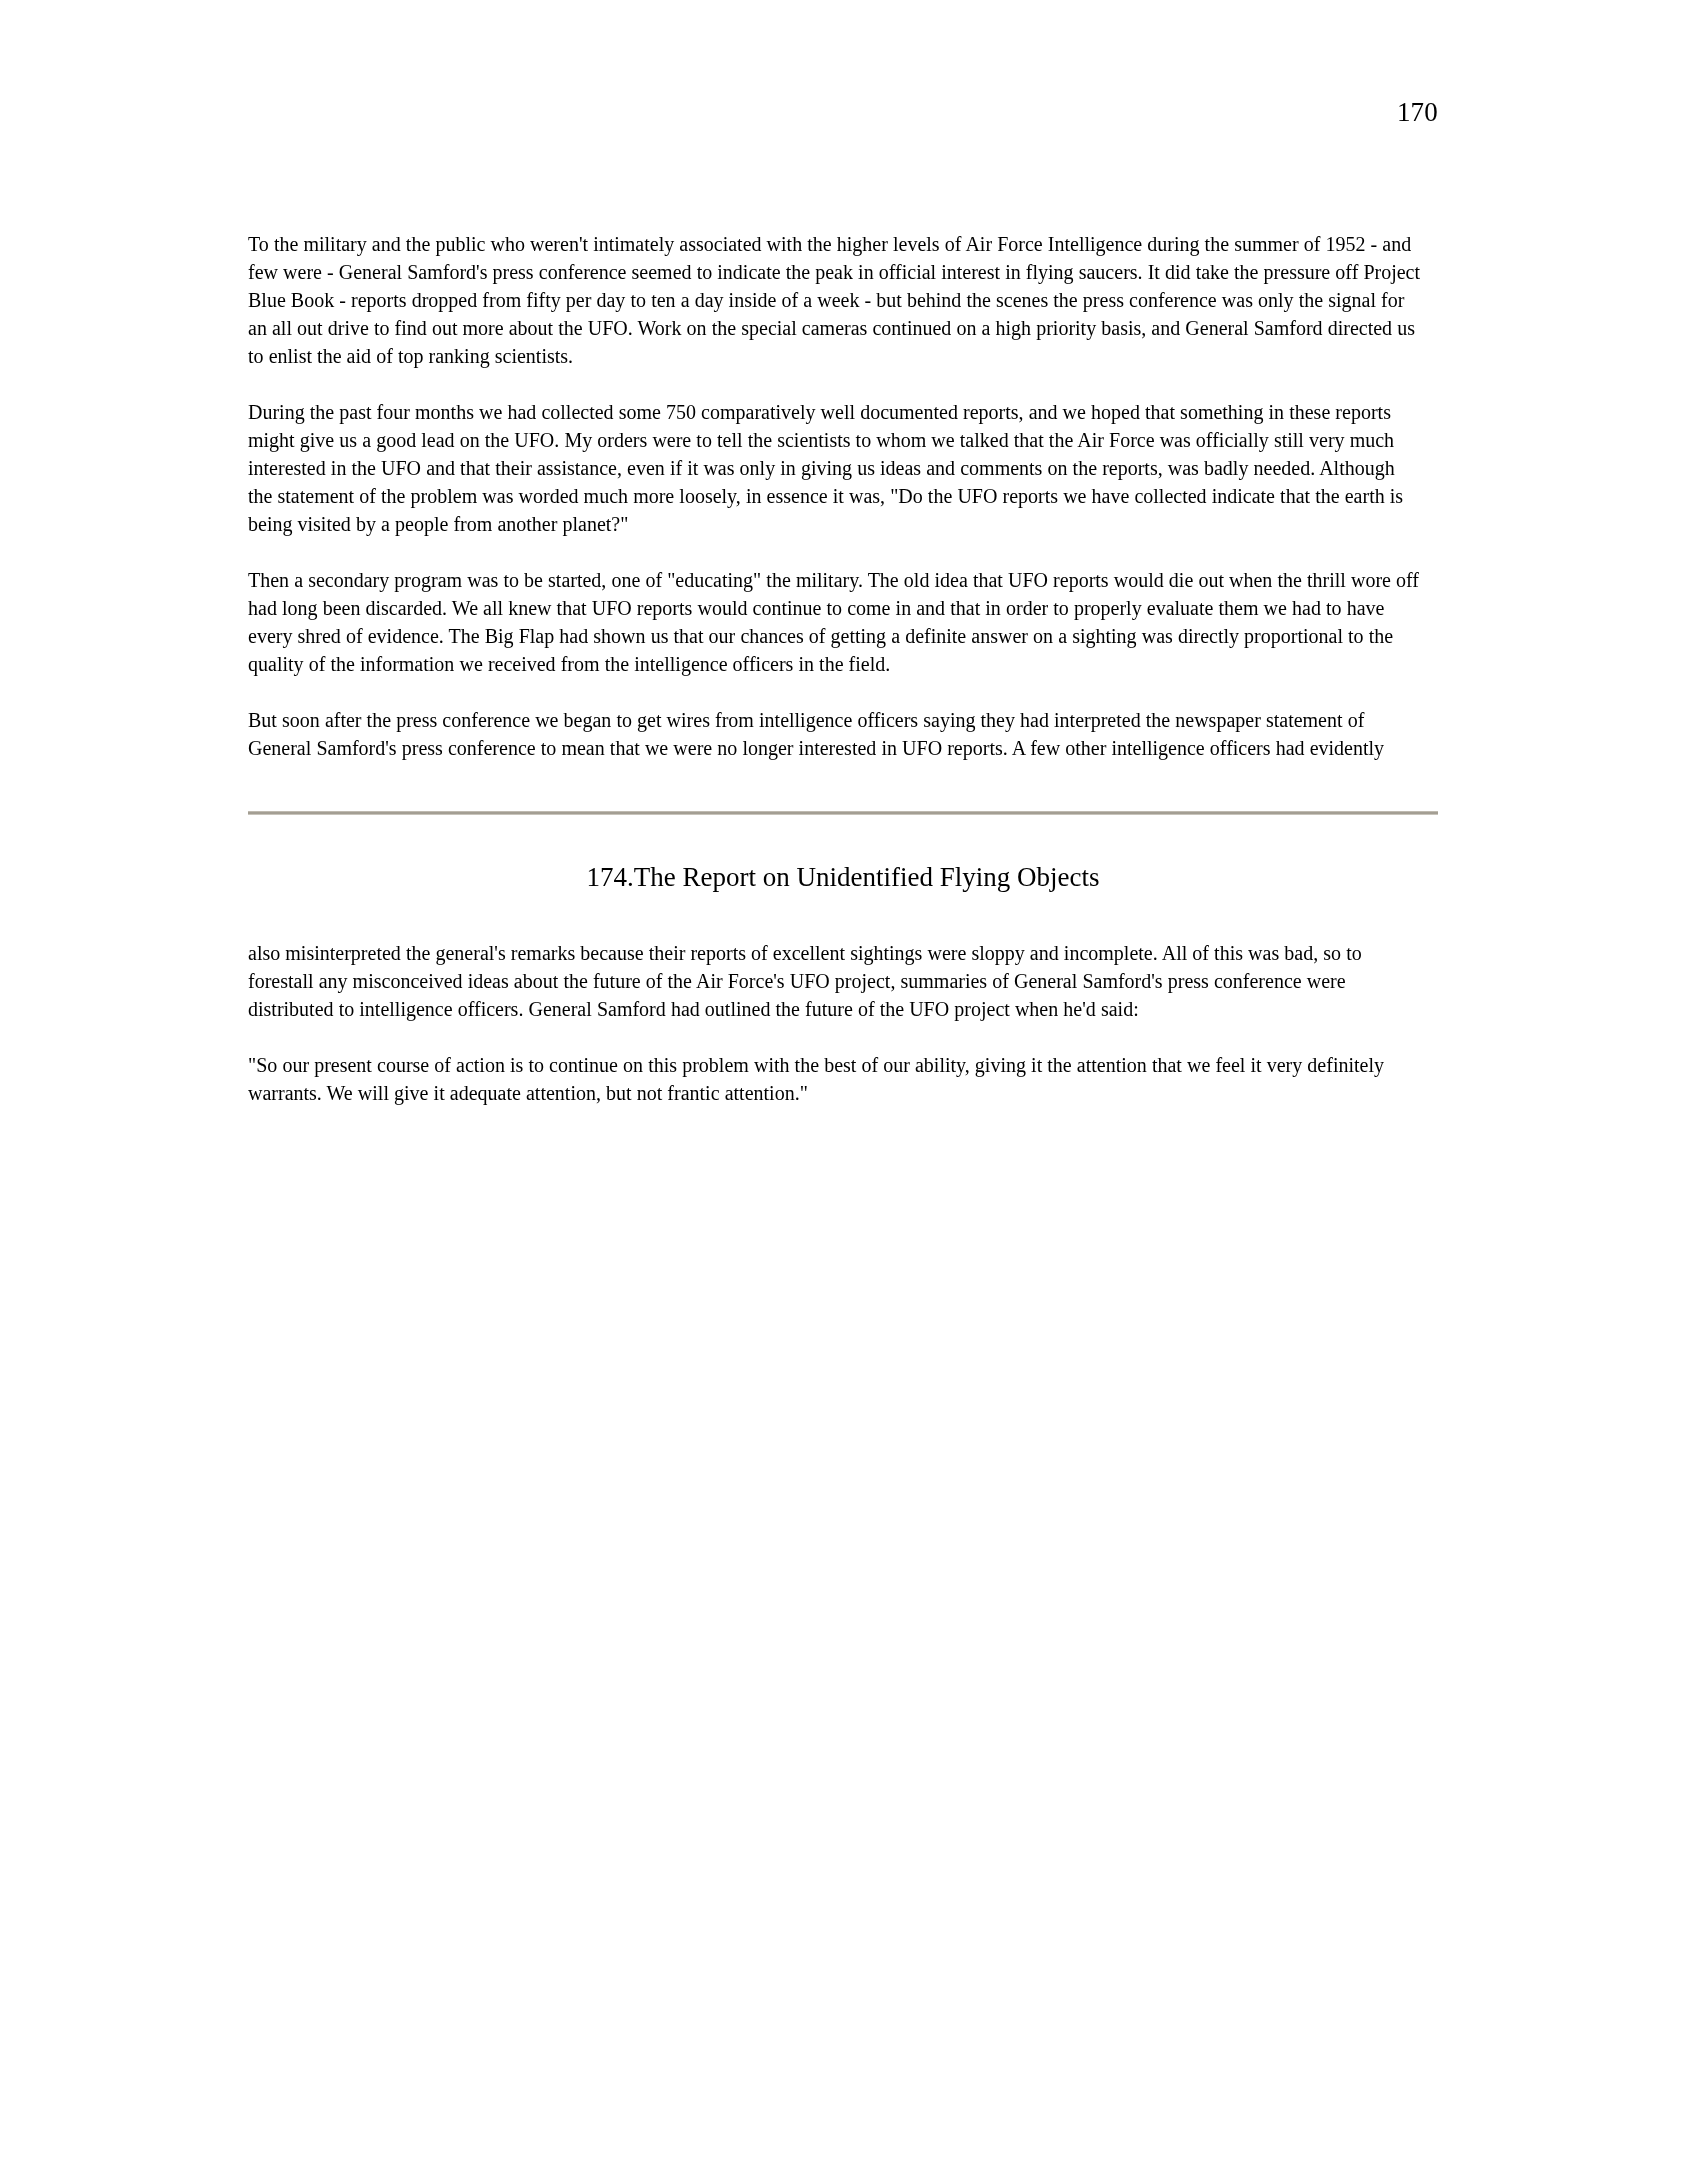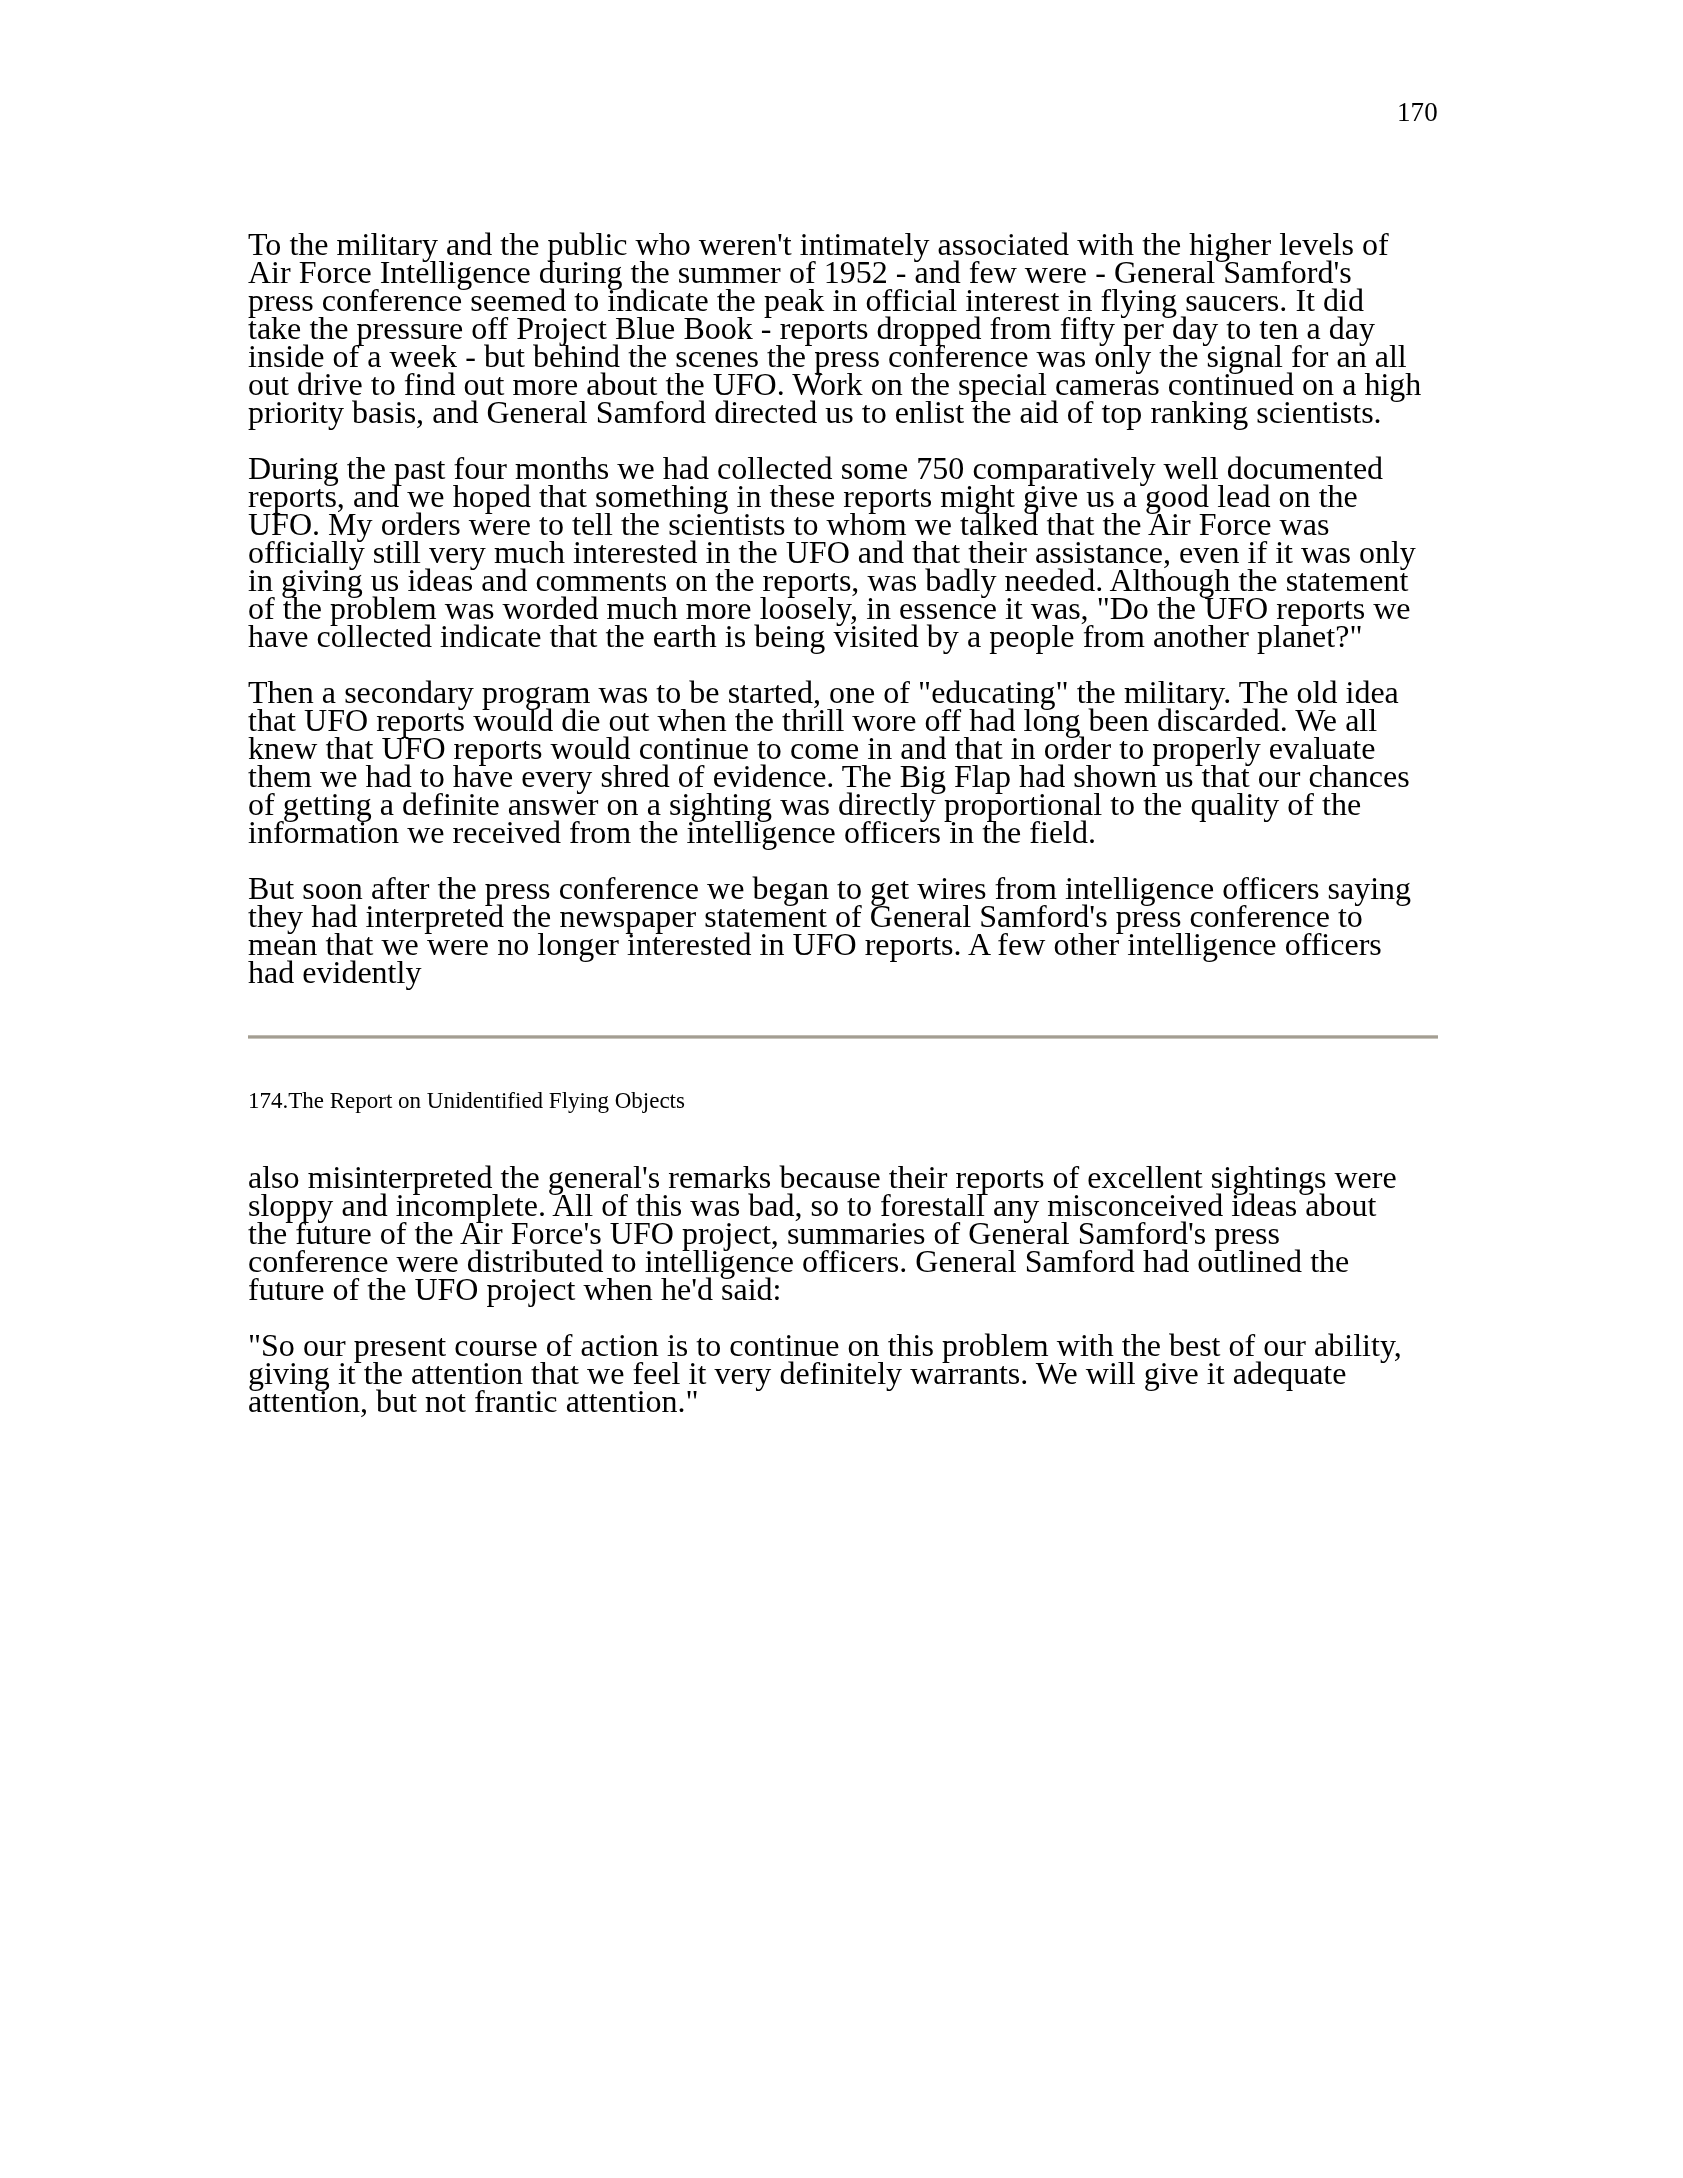--- a/index.html
+++ b/index.html
@@ -39,21 +39,21 @@
   
   .content {
     position: absolute;
     top: 230px;
     left: 248px;
     width: 1190px;
   }
 
   p.para {
     margin: 0 16px 28px 0;
-    font-size: 32px;
+    font-size: 20px;
     line-height: 28px;
     text-align: left;
     word-spacing: 0.1px;
     -webkit-font-smoothing: antialiased;
   }
 
   p.para:last-child {
     margin-bottom: 0;
   }
 
@@ -71,24 +71,24 @@
         to bottom,
         #bfbab0 0px,
         #bfbab0 1px,
         #a39e93 1px,
         #a39e93 3px,
         #c8c4bb 3px,
         #c8c4bb 4px);
   }
 
   h2.section-heading {
-    font-size: 23px;
+    font-size: 27px;
     line-height: 32px;
     font-weight: normal;
-    text-align: left;
+    text-align: center;
     margin: 46px 0 0 0;
     padding: 0;
   }
 
   .lower-block {
     margin-top: 46px;
   }
 
   .lower-block p.para {
     margin-bottom: 28px;

